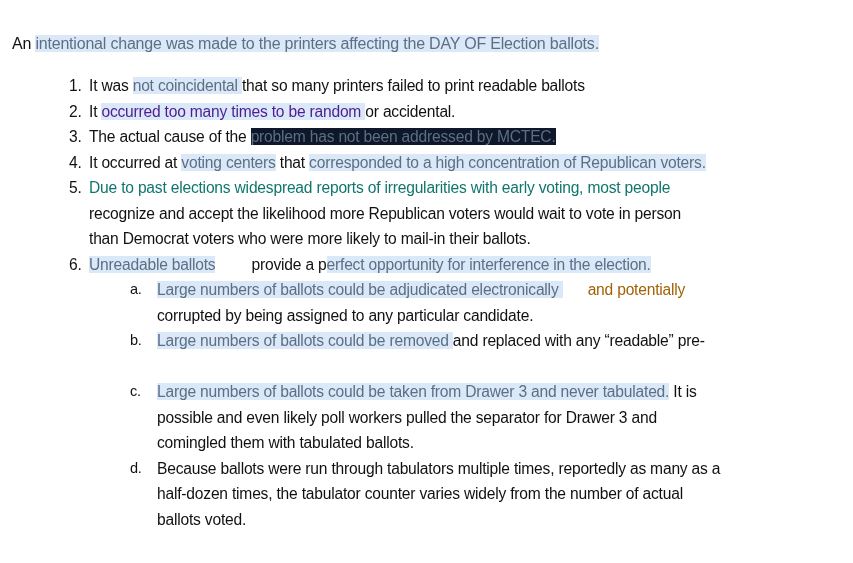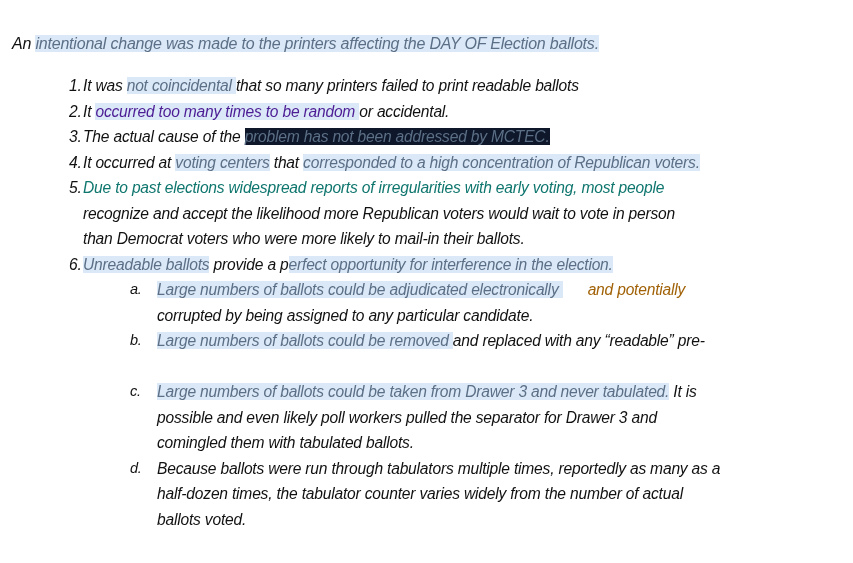--- a/index.html
+++ b/index.html
@@ -1,36 +1,36 @@
 <!DOCTYPE html>
 <html><head>
   <meta charset="utf-8">
   <style>
     html, body { margin: 0; padding: 0; background: #ffffff; }
     body {
       width: 853px; height: 563px; overflow: hidden; position: relative;
       font-family: "Liberation Sans", sans-serif;
       color: #111111;
     }
-    .doc { position: absolute; left: 0; top: 0; width: 853px; height: 563px; font-style: italic; }
+    .doc { position: absolute; left: 0; top: 0; width: 853px; height: 563px; }
     .intro {
       position: absolute; left: 12px; top: 35px;
       font-size: 16px; letter-spacing: -0.2px; white-space: nowrap;
     }
     .hl {
       background: #dbe8f7; color: #5b6f86;
     }
     .plain { color: #111111; }
     .item {
       position: absolute; font-size: 15.6px; letter-spacing: -0.2px; line-height: 25.5px;
     }
     .num { position: absolute; left: 0; top: 0; }
     .txt { position: absolute; white-space: nowrap; }
     .lvl1 { left: 69px; }
-    .lvl1 .txt { left: 14px; }
+    .lvl1 .txt { left: 20px; }
     .lvl2 { left: 130px; }
     .lvl2 .num { font-size: 14.5px; }
     .lvl2 .txt { left: 27px; }
     .line { display: block; }
   </style>
 </head>
 <body style="background: rgb(255, 255, 255);">
 
 <div class="doc">
   <div class="intro" id="intro"><span class="plain" style="color: rgb(17, 17, 17);">An </span><span class="hl" style="background: rgb(219, 232, 247); color: rgb(91, 111, 134);">intentional change was made to the printers affecting the DAY OF Election ballots.</span></div>
@@ -63,21 +63,21 @@
         <span class="num">5.</span>
         <div class="txt">
           <span class="line"><span class="plain" style="color: #0f766e;">Due to past elections widespread reports of irregularities with early voting, most people</span></span>
           <span class="line"><span class="plain" style="color: rgb(17, 17, 17);">recognize and accept the likelihood more Republican voters would wait to vote in person</span></span>
           <span class="line"><span class="plain" style="color: rgb(17, 17, 17);">than Democrat voters who were more likely to mail-in their ballots.</span></span>
         </div>
       </div>
       <div class="item lvl1" style="top: 251.5px;">
         <span class="num">6.</span>
         <div class="txt">
-          <span class="line"><span class="hl" style="background: rgb(219, 232, 247); color: rgb(91, 111, 134);">Unreadable ballots</span><span class="plain" style="color: rgb(17, 17, 17);"> provide a p</span><span class="hl" style="background: rgb(219, 232, 247); color: rgb(91, 111, 134);">erfect opportunity for interference in the election.</span></span>
+          <span class="line"><span class="hl" style="background: rgb(219, 232, 247); color: rgb(91, 111, 134);">Unreadable ballots</span><span class="plain" style="color: rgb(17, 17, 17); padding-left: 32px;"> provide a p</span><span class="hl" style="background: rgb(219, 232, 247); color: rgb(91, 111, 134);">erfect opportunity for interference in the election.</span></span>
         </div>
       </div>
     </div>
   <div id="subitems">
       <div class="item lvl2" style="top: 277px;">
         <span class="num">a.</span>
         <div class="txt">
           <span class="line"><span class="hl" style="background: rgb(219, 232, 247); color: rgb(91, 111, 134);">Large numbers of ballots could be adjudicated electronically </span><span class="plain" style="color: #a16207; margin-left: 25px;">and potentially</span></span>
           <span class="line"><span class="plain" style="color: rgb(17, 17, 17);">corrupted by being assigned to any particular candidate.</span></span>
         </div>

